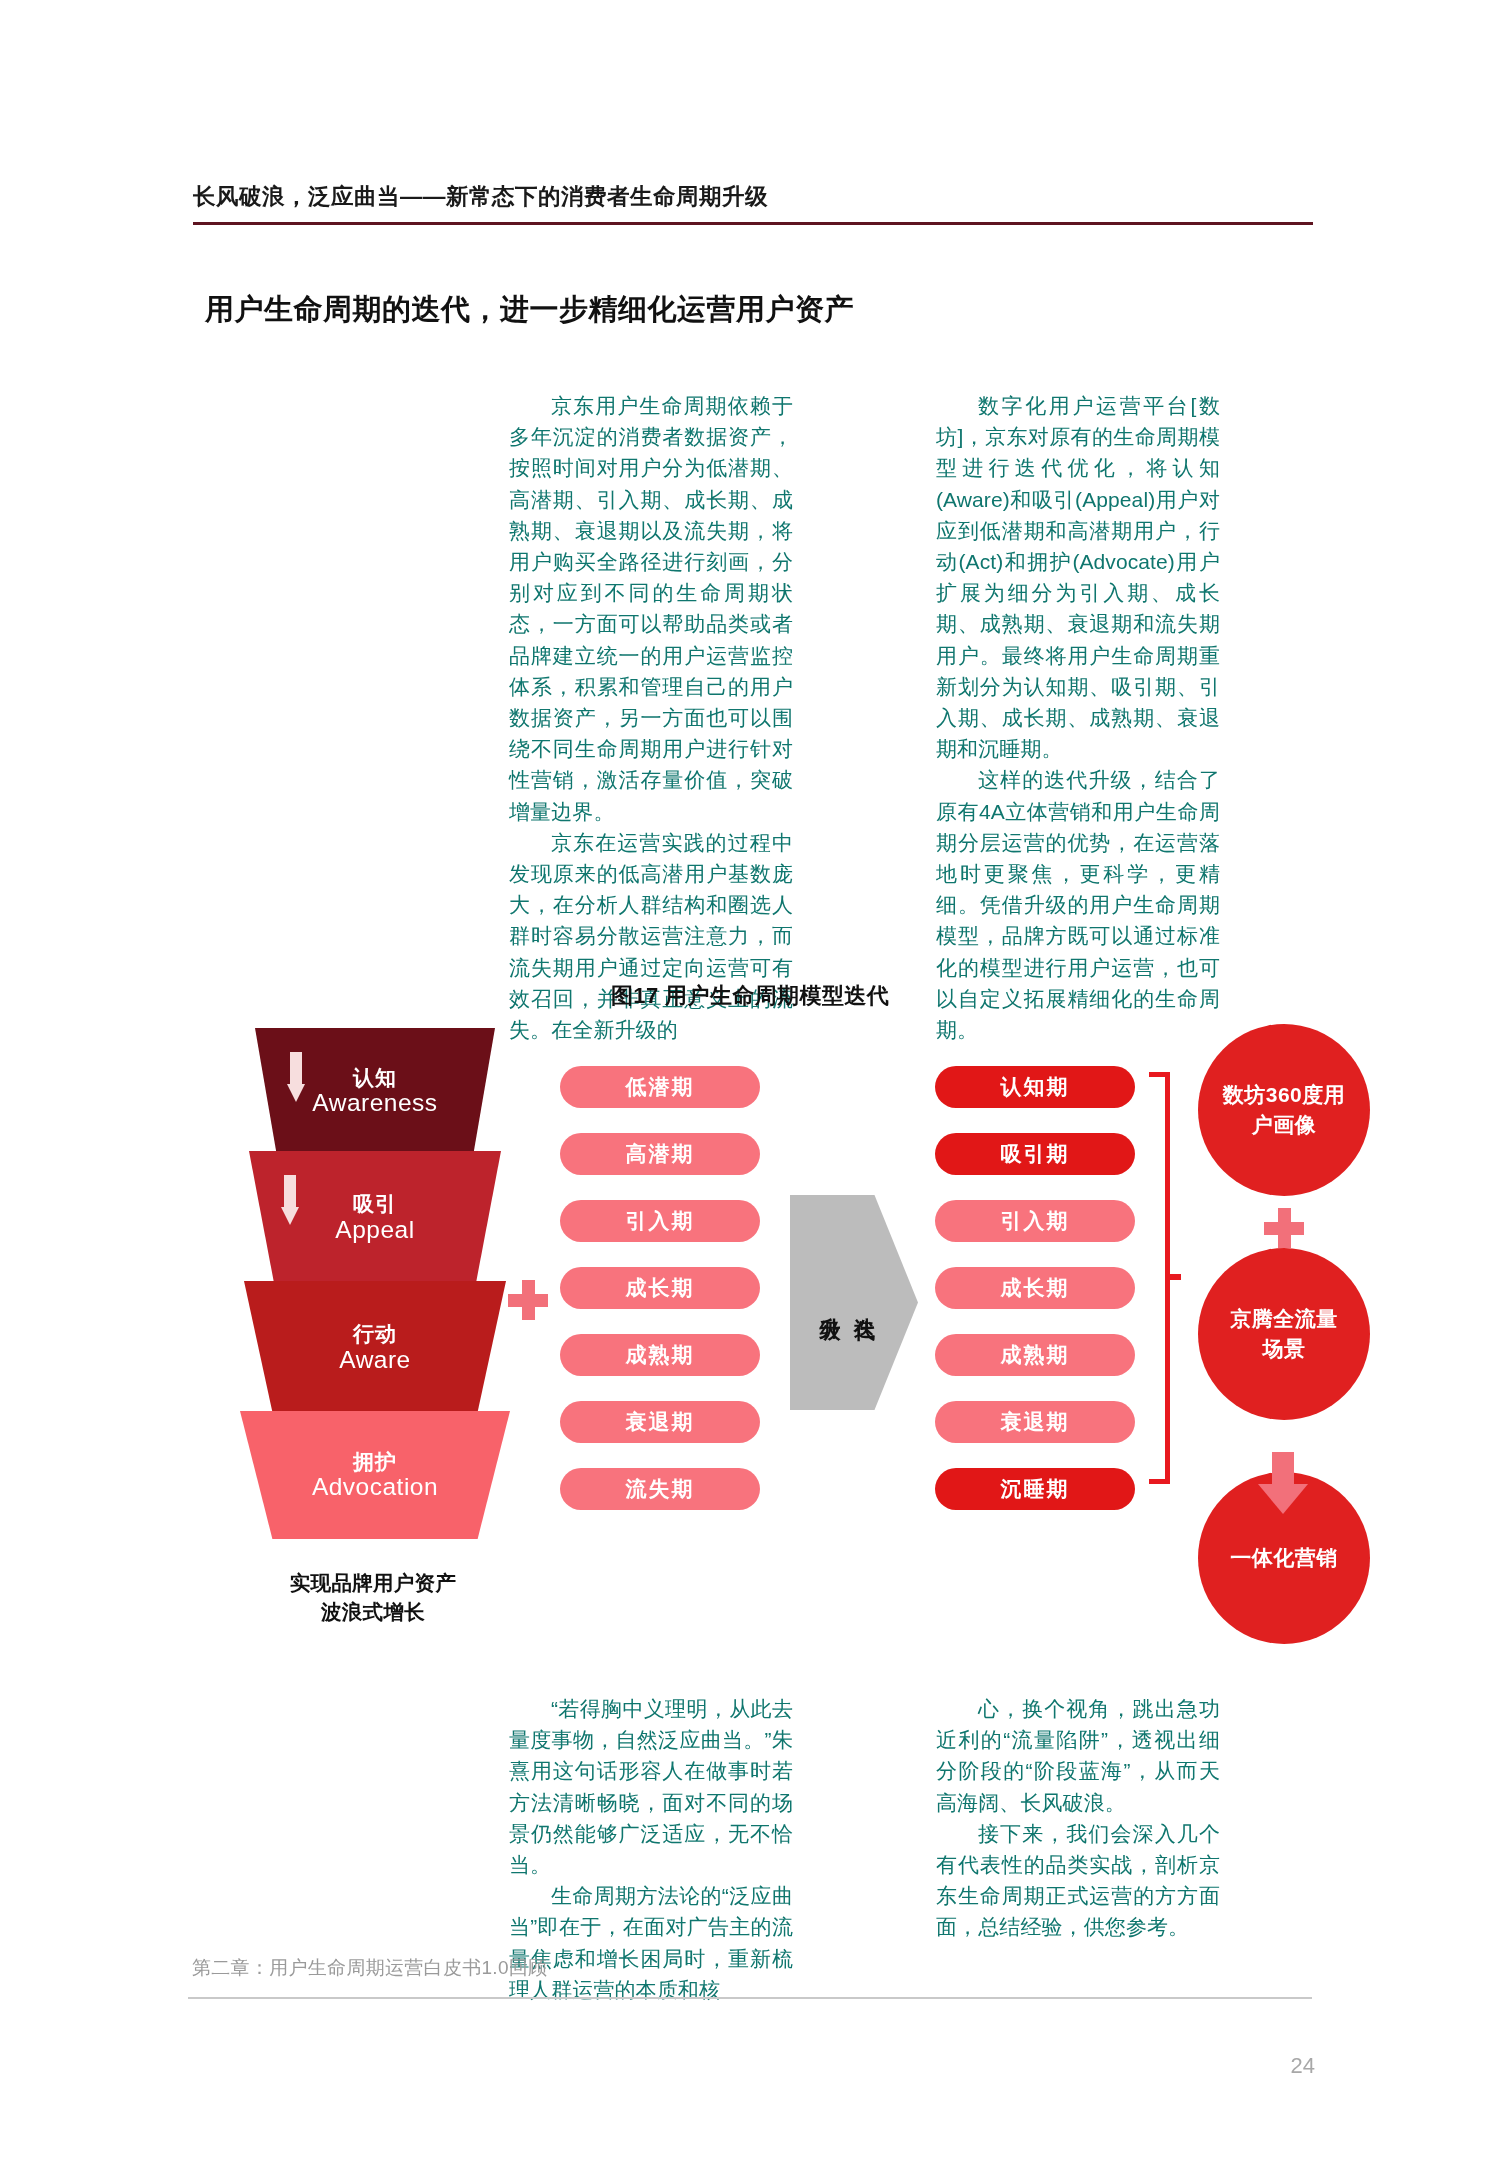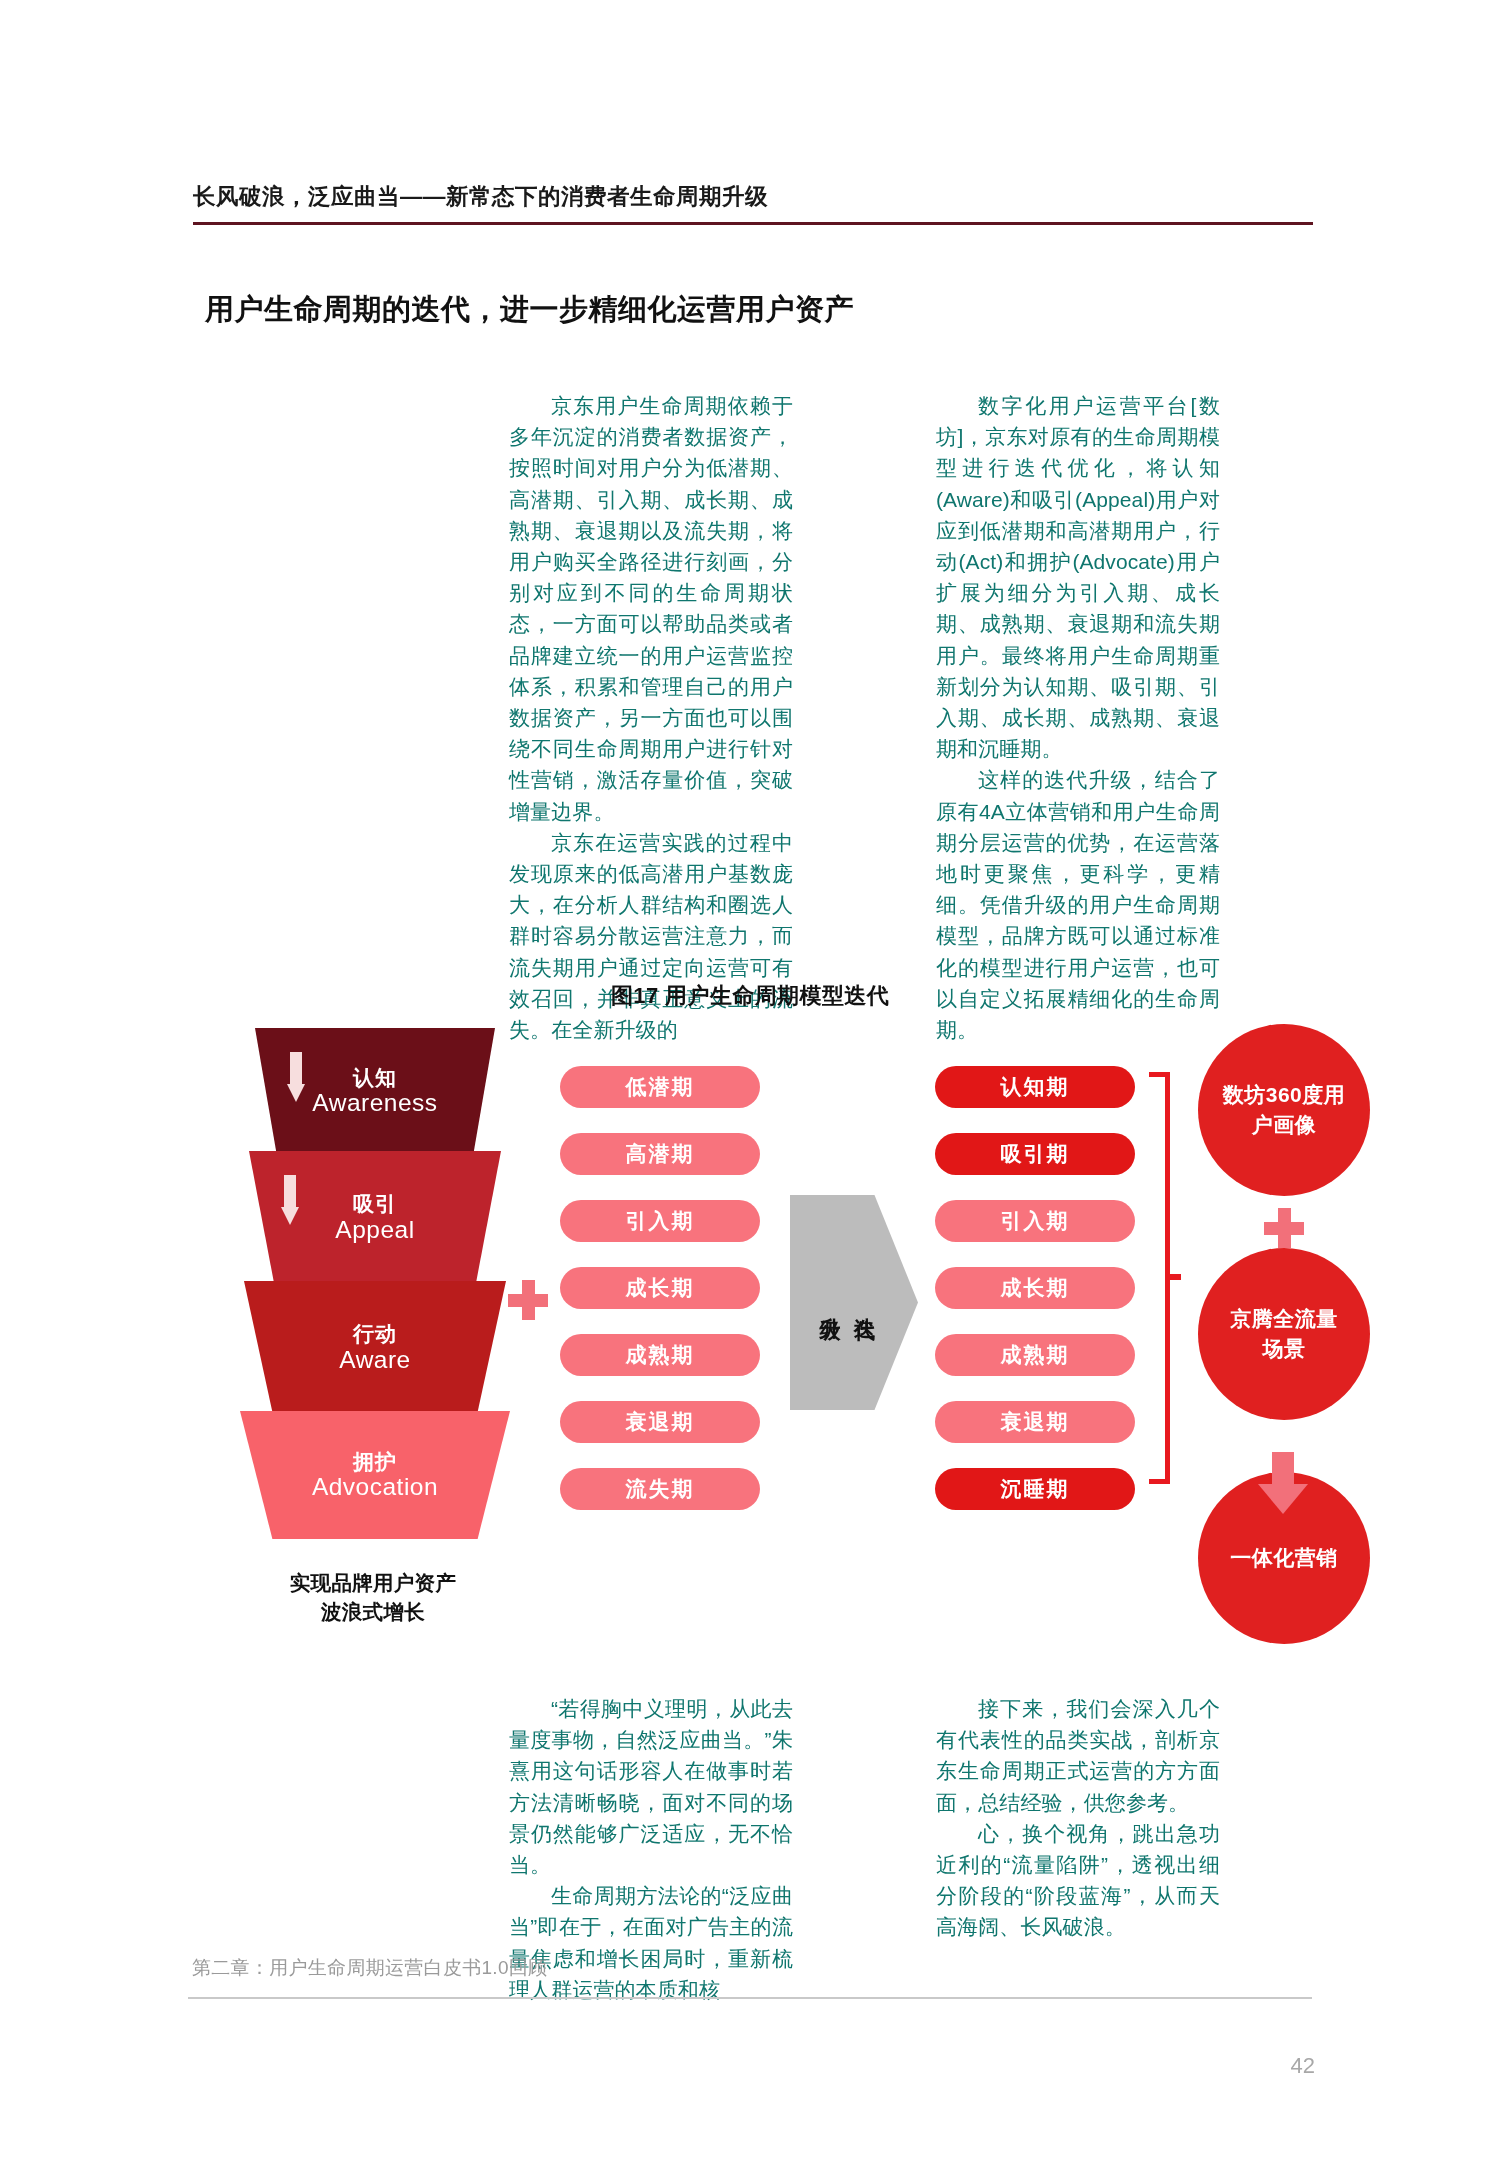--- a/index.html
+++ b/index.html
@@ -390,21 +390,21 @@
       </div>
 
   </div>
 
   <div class="col" id="col-bot-left">
     <p>“若得胸中义理明，从此去量度事物，自然泛应曲当。”朱熹用这句话形容人在做事时若方法清晰畅晓，面对不同的场景仍然能够广泛适应，无不恰当。</p>
     <p>生命周期方法论的“泛应曲当”即在于，在面对广告主的流量焦虑和增长困局时，重新梳理人群运营的本质和核</p>
   </div>
 
   <div class="col" id="col-bot-right">
+    <p>心，换个视角，跳出急功近利的“流量陷阱”，透视出细分阶段的“阶段蓝海”，从而天高海阔、长风破浪。</p>
     <p>接下来，我们会深入几个有代表性的品类实战，剖析京东生命周期正式运营的方方面面，总结经验，供您参考。</p>
-    <p>心，换个视角，跳出急功近利的“流量陷阱”，透视出细分阶段的“阶段蓝海”，从而天高海阔、长风破浪。</p>
   </div>
 
   <div class="foot-rule"></div>
   <div class="foot-left">第二章：用户生命周期运营白皮书1.0回顾</div>
-  <div class="foot-page">42</div>
+  <div class="foot-page">24</div>
 
 </div>
 
 </body></html>

